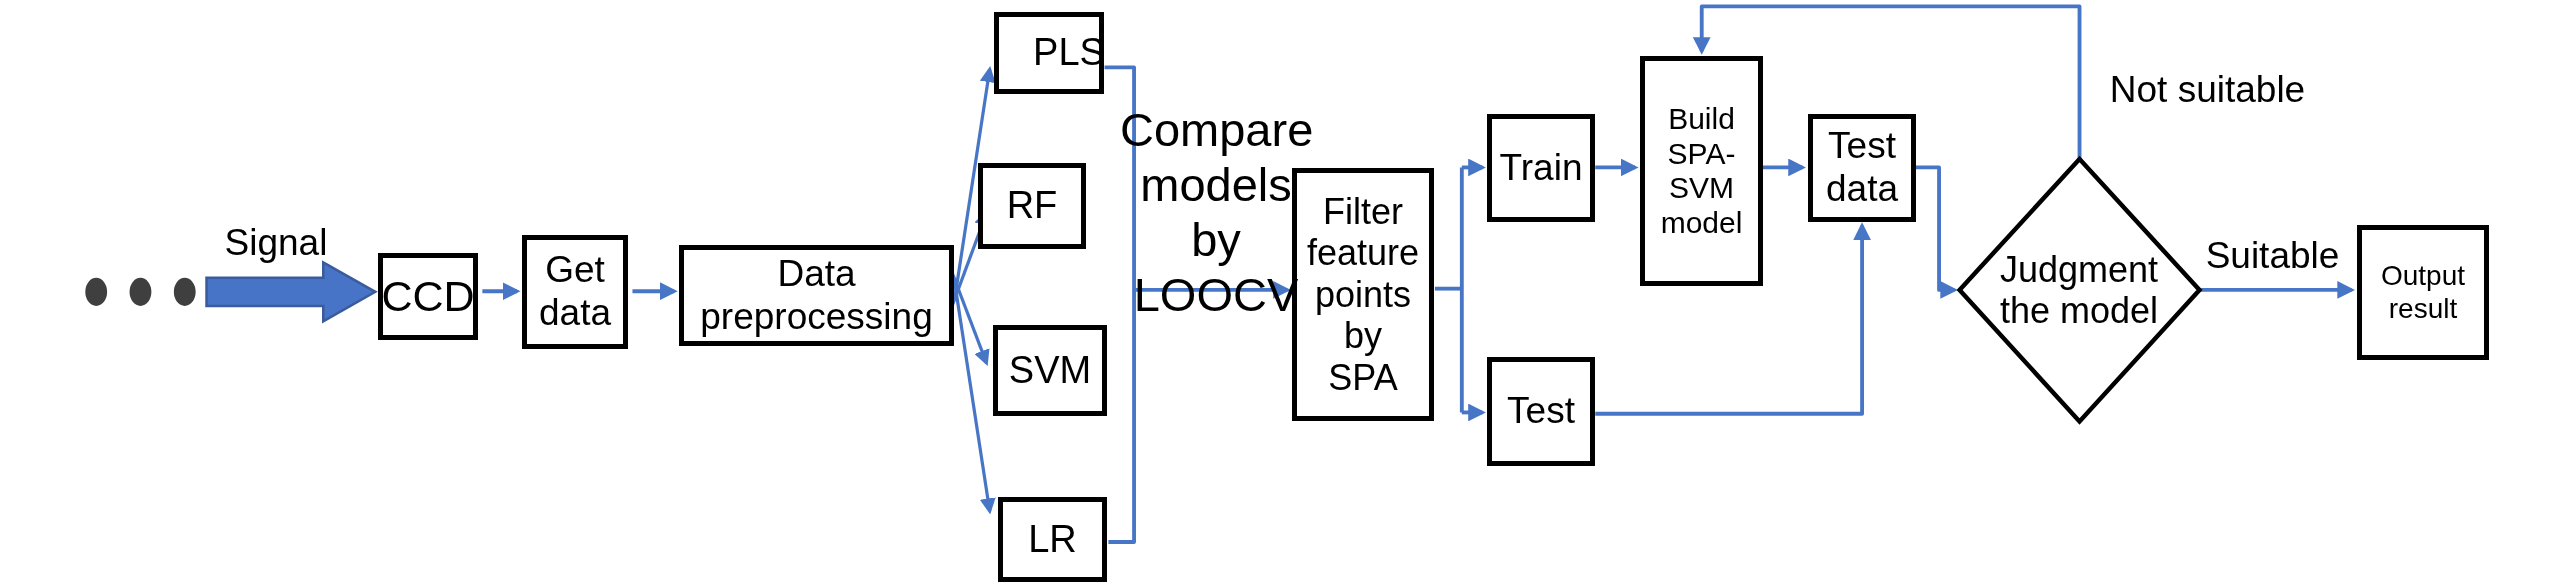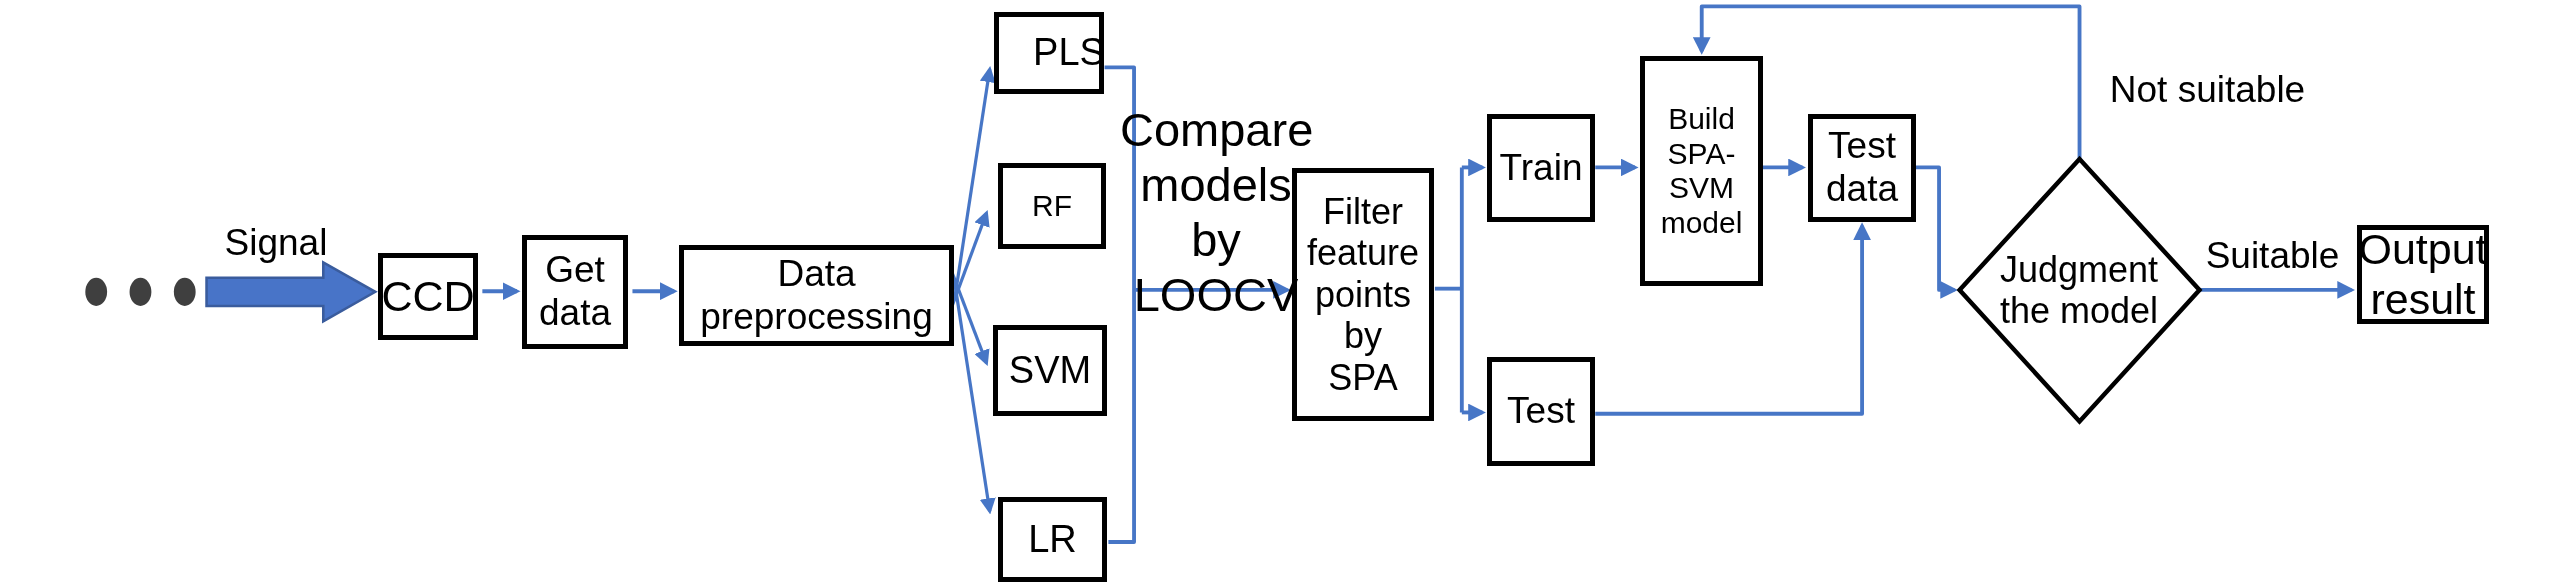--- a/index.html
+++ b/index.html
@@ -30,29 +30,29 @@
   }
   .flabel {
     position: absolute;
     text-align: center;
   }
   
   #n-ccd            { left: 378px;  top: 253px; width: 100px; height: 87px; font-size: 43px; }
   #n-getdata        { left: 522px;  top: 235px; width: 106px; height: 114px; font-size: 37px; }
   #n-datapre        { left: 679px; top: 245px; width: 275px; height: 101px; font-size: 37px; }
   #n-pls            { left: 994px; top: 11.5px;  width: 110px; height: 82px; font-size: 38px; padding-left: 40px; }
-  #n-rf             { left: 998px; top: 163px; width: 108px; height: 86px; font-size: 30px; }
+  #n-rf             { left: 978px; top: 163px; width: 108px; height: 86px; font-size: 38px; }
   #n-svm            { left: 993px; top: 325px; width: 114px; height: 91px; font-size: 38px; }
   #n-lr             { left: 998px; top: 497px; width: 109px; height: 85px; font-size: 38px; text-align: right; }
   #n-filter         { left: 1292px; top: 168px; width: 142px; height: 253px; font-size: 36px; }
   #n-train          { left: 1487px; top: 114px; width: 108px; height: 108px; font-size: 37px; }
   #n-test           { left: 1487px; top: 357px; width: 108px; height: 109px; font-size: 37px; }
   #n-build          { left: 1640px; top: 56px;  width: 123px; height: 230px; font-size: 30px; }
   #n-testdata       { left: 1808px; top: 114px; width: 108px; height: 108px; font-size: 37px; }
-  #n-output         { left: 2357px; top: 225px; width: 132px; height: 99px; font-size: 43px; }
+  #n-output         { left: 2357px; top: 225px; width: 132px; height: 135px; font-size: 28px; }
   
   #l-judgment       { left: 1970px; top: 249px; width: 218px; font-size: 36px; }
   #l-signal         { left: 212px;  top: 222px; width: 128px; font-size: 37px; }
   #l-compare        { left: 1120px; top: 103px; width: 192px; font-size: 47px; line-height: 1.17; }
   #l-notsuitable    { left: 2091px; top: 69px; width: 233px; font-size: 37px; }
   #l-suitable       { left: 2194px; top: 235px; width: 157px; font-size: 37px; }
   .edge { stroke: #4776C6; stroke-width: 6; fill: none; stroke-linejoin: round; }
   .edge-thin { stroke: #4776C6; stroke-width: 5; fill: none; }
 </style>
 </head>

